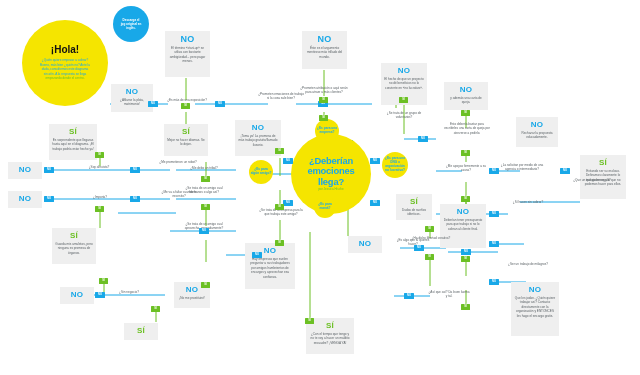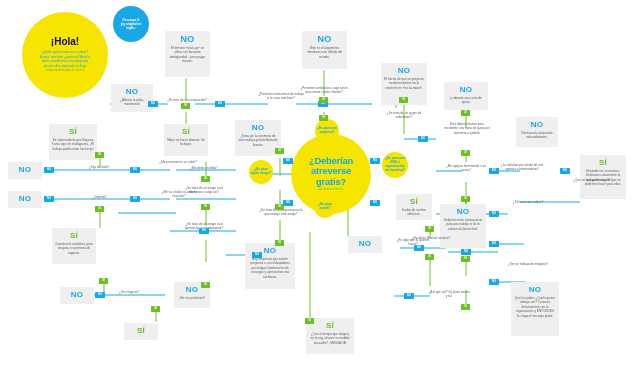--- a/index.html
+++ b/index.html
@@ -148,21 +148,21 @@
       <line x1="310" y1="232" x2="310" y2="322"></line>
       <line x1="430" y1="228" x2="430" y2="238"></line>
       <line x1="430" y1="256" x2="430" y2="286"></line>
       <line x1="466" y1="196" x2="466" y2="208"></line>
       <line x1="348" y1="202" x2="348" y2="236"></line>
       <line x1="156" y1="306" x2="156" y2="322"></line>
       <line x1="396" y1="96" x2="396" y2="108"></line>
     </g>
   </svg>
 
-  <div class="hola" style="left:22px;top:12px;width:86px;height:86px;">
+  <div class="hola" style="left:22px;top:20px;width:86px;height:86px;">
     <div class="h">¡Hola!</div>
     <div class="p">
       <div>¿Quién quiere empezar a cobrar?</div>
       <div>Bueno, más bien ¿quién no? Ante la</div>
       <div>duda, consultemos este diagrama</div>
       <div>sin atín. A la respuesta se llega</div>
       <div class="grn">empezando desde el centro.</div>
     </div>
   </div>
 
@@ -170,22 +170,22 @@
     <span>
       <span>Descarga el</span><br>
       <span>jpg original en</span><br>
       <span>inglés.</span>
     </span>
   </div>
 
   <div class="hub" style="left:291px;top:134px;width:80px;height:80px;">
     <div class="t">
       <div>¿Deberían</div>
-      <div>atreverse</div>
-      <div>gratis?</div>
+      <div>emociones</div>
+      <div>llega?</div>
     </div>
     <div class="s">por Jessica Hische</div>
   </div>
 
   <div class="dec" style="left:315px;top:119px;width:24px;height:24px;">
     <span>¿Es para una empresa?</span>
   </div>
   <div class="dec" style="left:382px;top:152px;width:26px;height:26px;">
     <span>¿Es para una ONG u organización no lucrativa?</span>
   </div>

